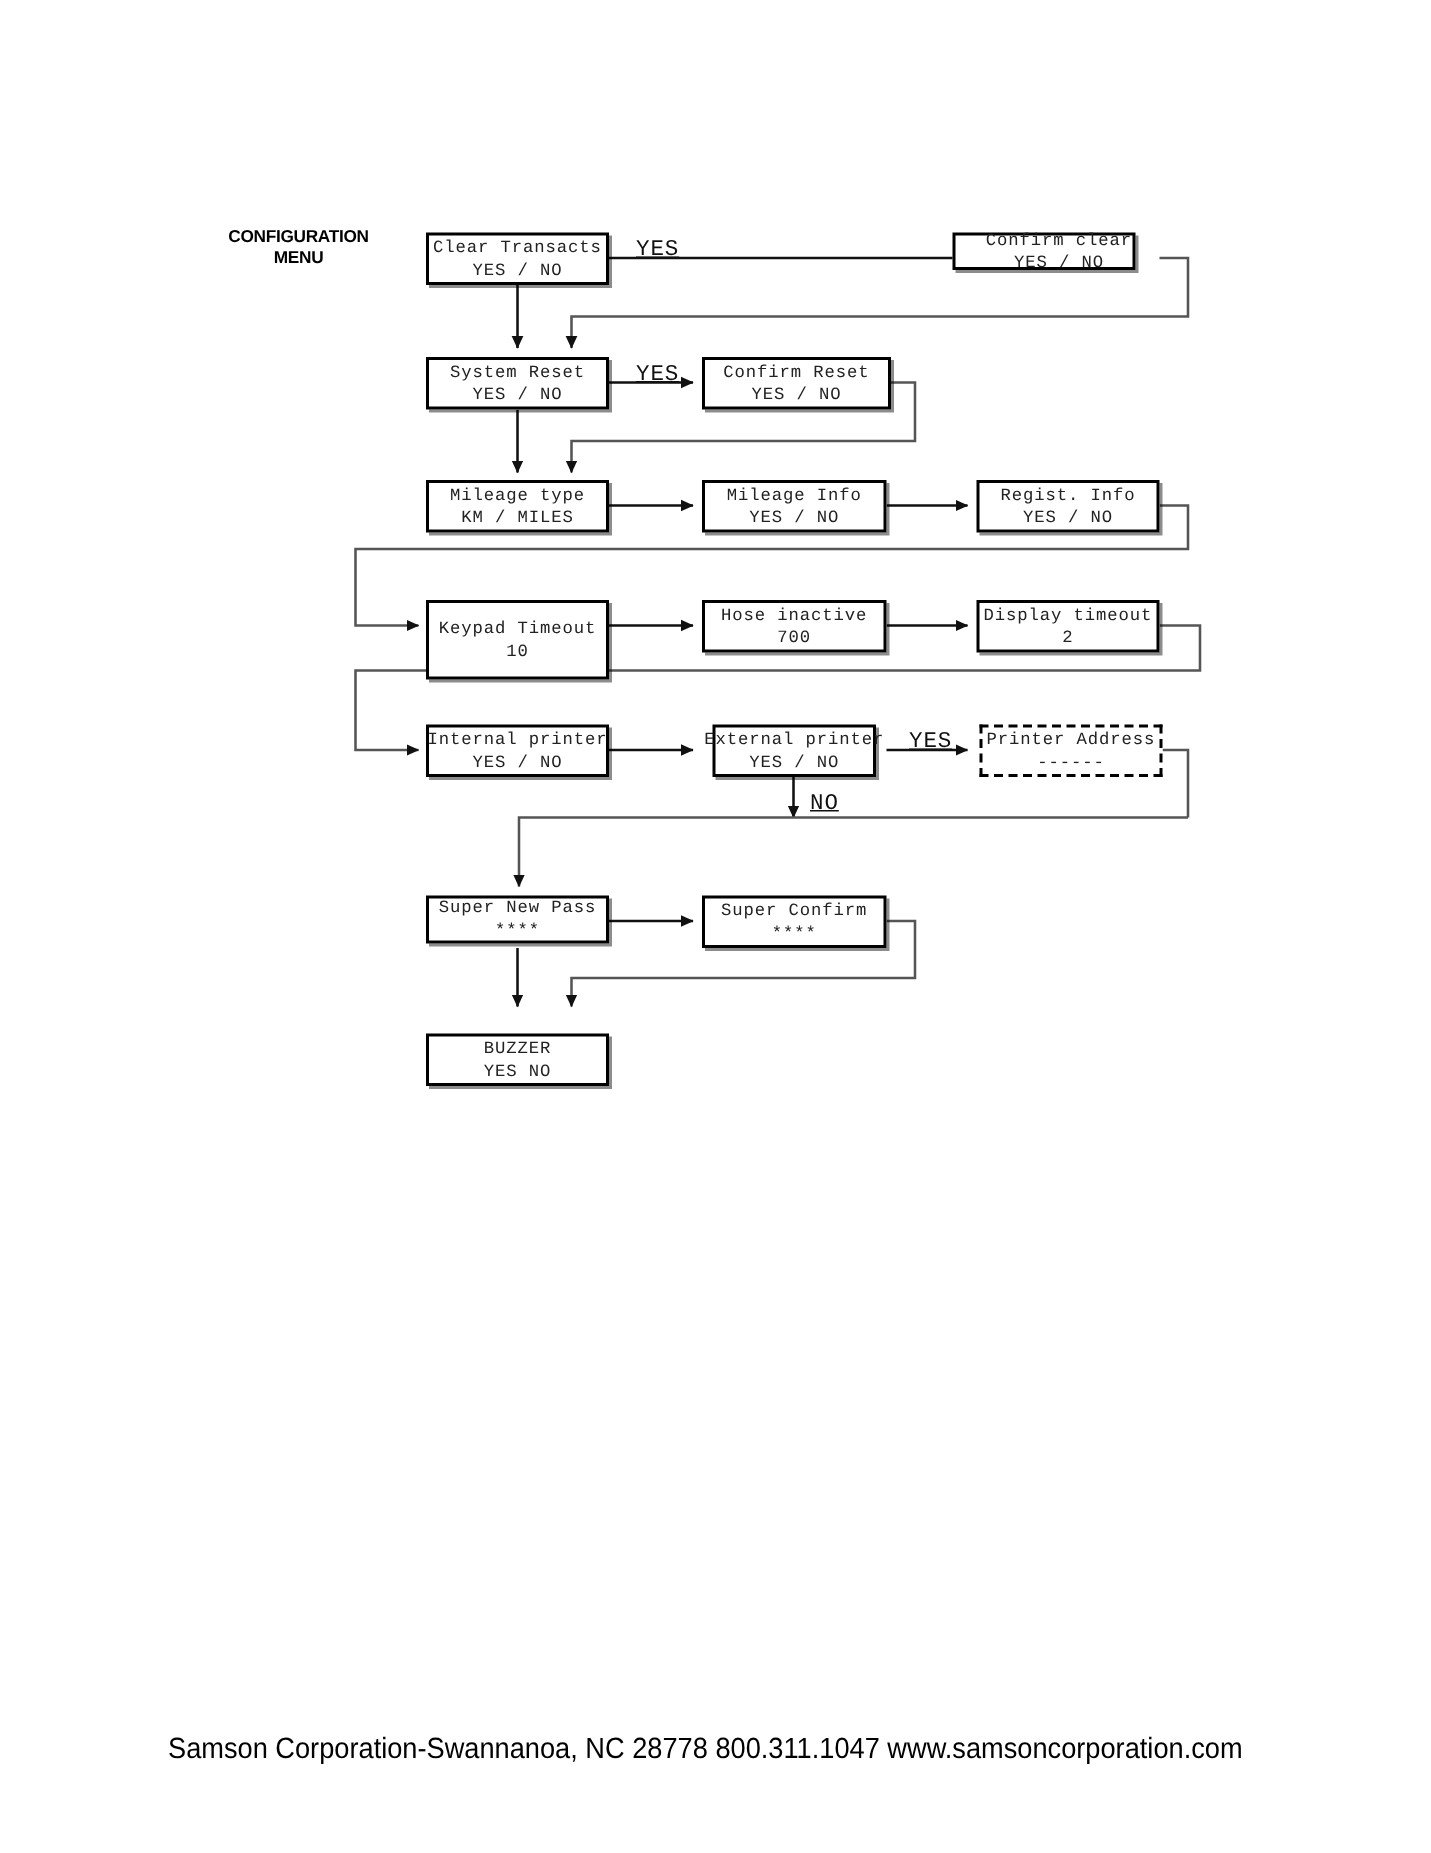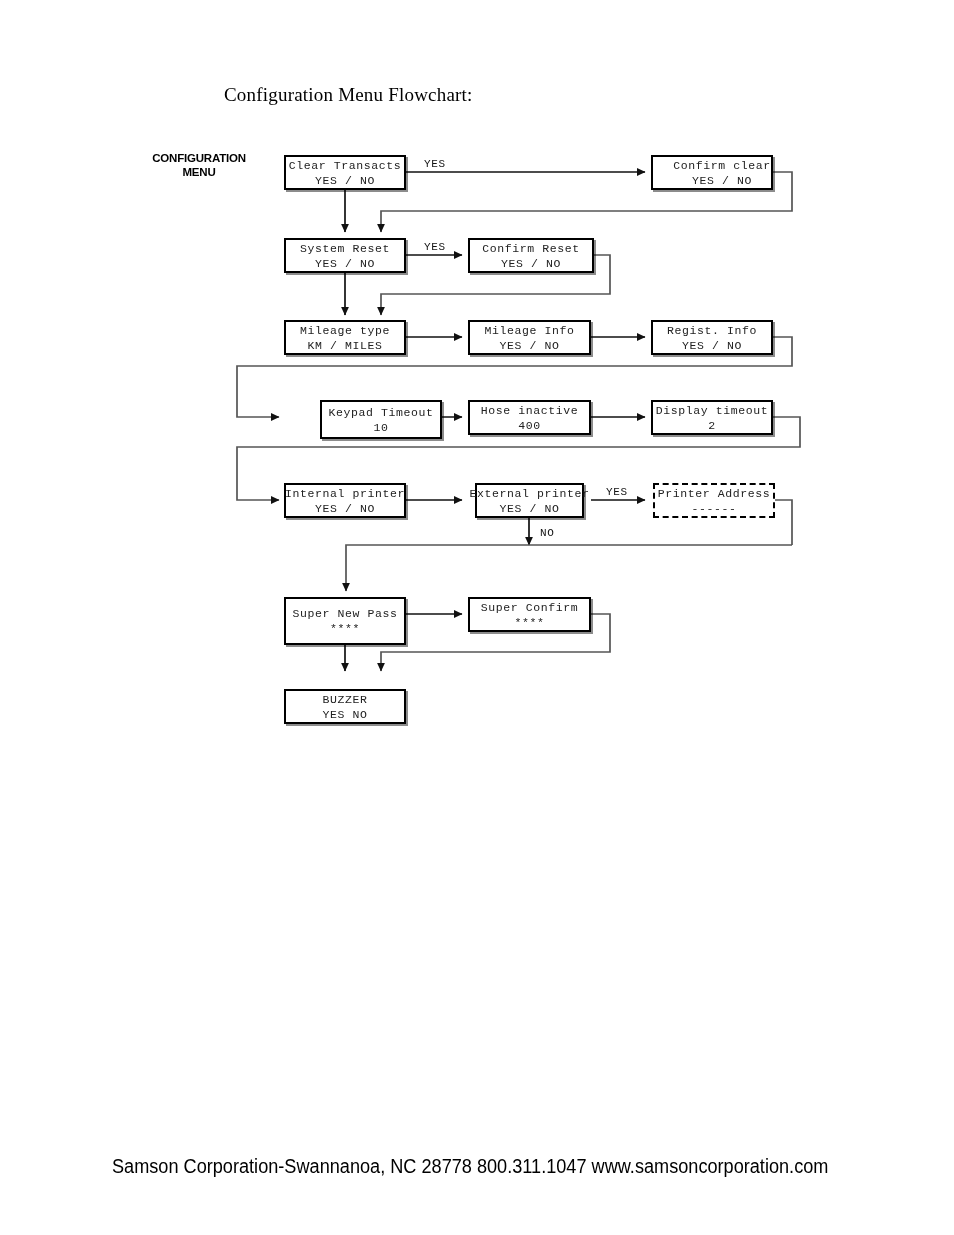--- a/index.html
+++ b/index.html
@@ -76,40 +76,40 @@
     border: 2px dashed #000;
     box-shadow: none;
   }
   .node .l1 { white-space: nowrap; }
   .node .l2 { white-space: nowrap; }
 
   
   .edge-label {
     position: absolute;
     font-family: "Liberation Mono", monospace;
-    font-size: 11px;
+    font-size: 15px;
     letter-spacing: 0.6px;
     color: #111;
     white-space: nowrap;
+    text-decoration: underline;
   }
 
   svg.wires {
     position: absolute;
     left: 0; top: 0;
     width: 954px;
     height: 1235px;
     pointer-events: none;
   }
 </style>
 </head>
 <body>
 
 <div id="page">
 
-  <div class="title">Configuration Menu Flowchart:</div>
 
   <div class="menu-label">
     <span>CONFIGURATION</span><br>
     <span>MENU</span>
   </div>
 
   <svg class="wires" viewBox="0 0 954 1235">
     <defs>
       <marker id="arw" markerWidth="9" markerHeight="9" refX="8" refY="4.5" orient="auto" markerUnits="userSpaceOnUse">
         <path d="M0,0.6 L8.5,4.5 L0,8.4 z" fill="#111"></path>
@@ -159,21 +159,21 @@
 
   <div class="edge-label" style="left:424px; top:158px;">YES</div>
   <div class="edge-label" style="left:424px; top:241px;">YES</div>
   <div class="edge-label" style="left:606px; top:486px;">YES</div>
   <div class="edge-label" style="left:540px; top:527px;">NO</div>
 
   <div class="node" style="left:284px; top:155px; width:122px; height:35px;">
     <span class="l1">Clear Transacts</span>
     <span class="l2">YES / NO</span>
   </div>
-  <div class="node" style="left:651px; top:155px; width:122px; height:35px;padding-left:20px;">
+  <div class="node" style="left:635px; top:155px; width:122px; height:25px;padding-left:20px;">
     <span class="l1">Confirm clear</span>
     <span class="l2">YES / NO</span>
   </div>
 
   <div class="node" style="left:284px; top:238px; width:122px; height:35px;">
     <span class="l1">System Reset</span>
     <span class="l2">YES / NO</span>
   </div>
   <div class="node" style="left:468px; top:238px; width:126px; height:35px;">
     <span class="l1">Confirm Reset</span>
@@ -186,47 +186,47 @@
   </div>
   <div class="node" style="left:468px; top:320px; width:123px; height:35px;">
     <span class="l1">Mileage Info</span>
     <span class="l2">YES / NO</span>
   </div>
   <div class="node" style="left:651px; top:320px; width:122px; height:35px;">
     <span class="l1">Regist. Info</span>
     <span class="l2">YES / NO</span>
   </div>
 
-  <div class="node" style="left:284px; top:400px; width:122px; height:39px;margin-left:36px;">
+  <div class="node" style="left:284px; top:400px; width:122px; height:53px;">
     <span class="l1">Keypad Timeout</span>
     <span class="l2">10</span>
   </div>
   <div class="node" style="left:468px; top:400px; width:123px; height:35px;align-items:center;">
     <span class="l1">Hose inactive</span>
-    <span class="l2">400</span>
+    <span class="l2">700</span>
   </div>
   <div class="node" style="left:651px; top:400px; width:122px; height:35px;">
     <span class="l1">Display timeout</span>
     <span class="l2">2</span>
   </div>
 
   <div class="node" style="left:284px; top:483px; width:122px; height:35px;">
     <span class="l1">Internal printer</span>
     <span class="l2">YES / NO</span>
   </div>
   <div class="node" style="left:475px; top:483px; width:109px; height:35px;">
     <span class="l1">External printer</span>
     <span class="l2">YES / NO</span>
   </div>
   <div class="node dashed" style="left:653px; top:483px; width:122px; height:35px;">
     <span class="l1">Printer Address</span>
     <span class="l2">------</span>
   </div>
 
-  <div class="node" style="left:284px; top:597px; width:122px; height:48px;">
+  <div class="node" style="left:284px; top:597px; width:122px; height:32px;">
     <span class="l1">Super New Pass</span>
     <span class="l2">****</span>
   </div>
   <div class="node" style="left:468px; top:597px; width:123px; height:35px;align-items:center;">
     <span class="l1">Super Confirm</span>
     <span class="l2">****</span>
   </div>
 
   <div class="node" style="left:284px; top:676px; width:122px; height:35px;margin-top:13px;">
     <span class="l1">BUZZER</span>

